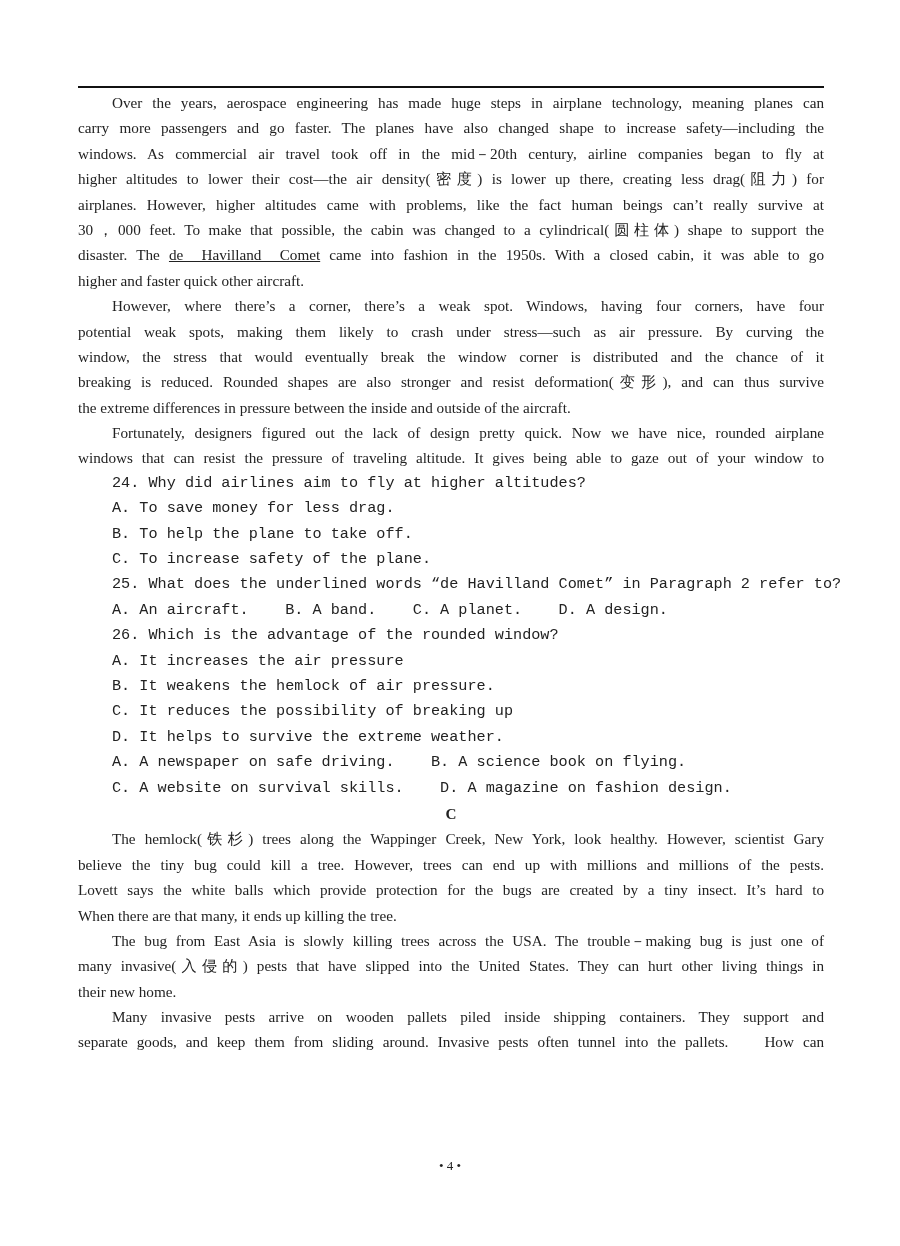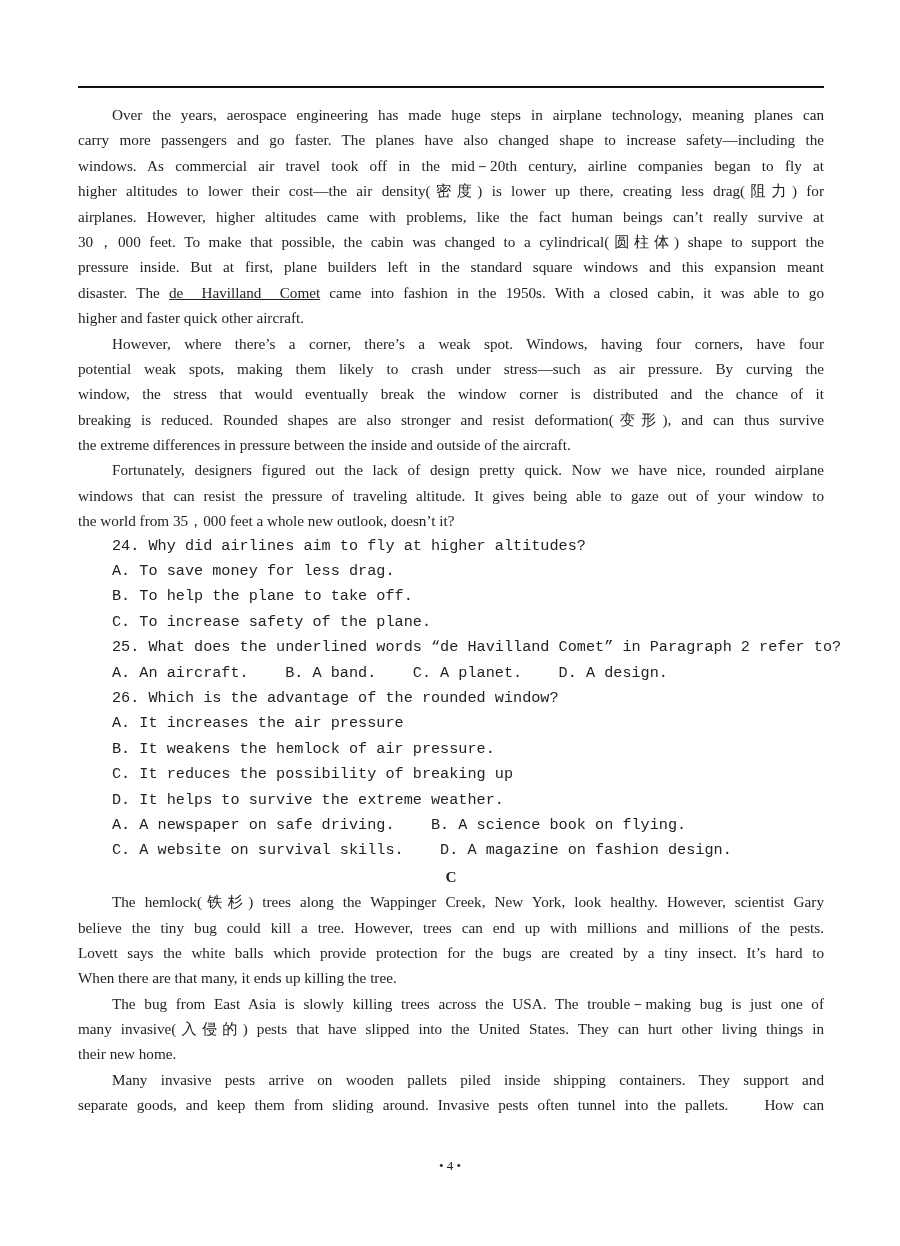--- a/index.html
+++ b/index.html
@@ -1,19 +1,19 @@
 <!DOCTYPE html>
 <html><head>
 <meta charset="utf-8">
 <style>
   html, body { margin:0; padding:0; background:#ffffff; }
   body { width:900px; height:1246px; position:relative; overflow:hidden;
          font-family:"Liberation Serif","DejaVu Serif",serif; color:#222; }
   .rule { position:absolute; left:78px; top:86px; width:746px; height:2px; background:#111; }
-  .page { position:absolute; left:78px; top:90px; width:746px;margin-top:12px; }
+  .page { position:absolute; left:78px; top:90px; width:746px; }
   .line { font-size:15.2px; line-height:25.4px; height:25.4px; white-space:nowrap; overflow:visible; }
   .just { text-align:justify; text-align-last:justify; }
   .indent { padding-left:34px; }
   .opt { padding-left:34px;font-family:Liberation Mono, monospace; }
   .center { text-align:center; font-weight:bold; }
   u { text-decoration:underline; }
   .pnum { position:absolute; left:0; width:900px; top:1158px; text-align:center; font-size:13px; }
 </style>
 </head>
 <body>
@@ -21,37 +21,35 @@
 <div class="rule"></div>
 
 <div class="page">
   <div>
     <div class="line just indent">Over the years, aerospace engineering has made huge steps in airplane technology, meaning planes can</div>
     <div class="line just">carry more passengers and go faster. The planes have also changed shape to increase safety—including the</div>
     <div class="line just">windows. As commercial air travel took off in the mid－20th century, airline companies began to fly at</div>
     <div class="line just">higher altitudes to lower their cost—the air density(密度) is lower up there, creating less drag(阻力) for</div>
     <div class="line just">airplanes. However, higher altitudes came with problems, like the fact human beings can’t really survive at</div>
     <div class="line just">30，000 feet. To make that possible, the cabin was changed to a cylindrical(圆柱体) shape to support the</div>
-    <div class="line just">pressure inside. But at first, plane builders left in the standard square windows and this expansion meant</div>
     <div class="line just"><span>disaster. The </span><u style="white-space:pre">de  Havilland  Comet</u><span> came into fashion in the 1950s. With a closed cabin, it was able to go</span></div>
     <div class="line">higher and faster quick other aircraft.</div>
   </div>
 
   <div>
     <div class="line just indent">However, where there’s a corner, there’s a weak spot. Windows, having four corners, have four</div>
     <div class="line just">potential weak spots, making them likely to crash under stress—such as air pressure. By curving the</div>
     <div class="line just">window, the stress that would eventually break the window corner is distributed and the chance of it</div>
     <div class="line just">breaking is reduced. Rounded shapes are also stronger and resist deformation(变形), and can thus survive</div>
     <div class="line">the extreme differences in pressure between the inside and outside of the aircraft.</div>
   </div>
 
   <div>
     <div class="line just indent">Fortunately, designers figured out the lack of design pretty quick. Now we have nice, rounded airplane</div>
     <div class="line just">windows that can resist the pressure of traveling altitude. It gives being able to gaze out of your window to</div>
-    <div class="line">the world from 35，000 feet a whole new outlook, doesn’t it?</div>
   </div>
 
   <div>
     <div class="line opt">24. Why did airlines aim to fly at higher altitudes?</div>
     <div class="line opt">A. To save money for less drag.</div>
     <div class="line opt">B. To help the plane to take off.</div>
     <div class="line opt">C. To increase safety of the plane.</div>
   </div>
 
   <div>

